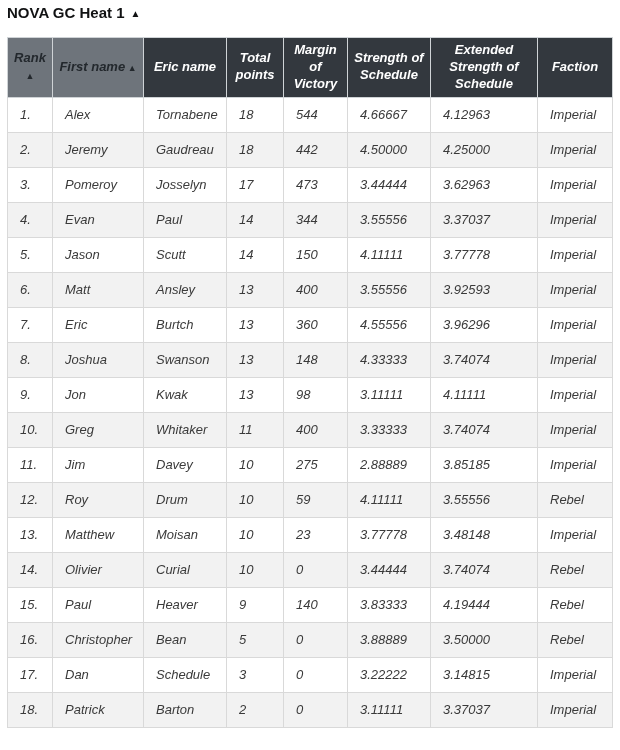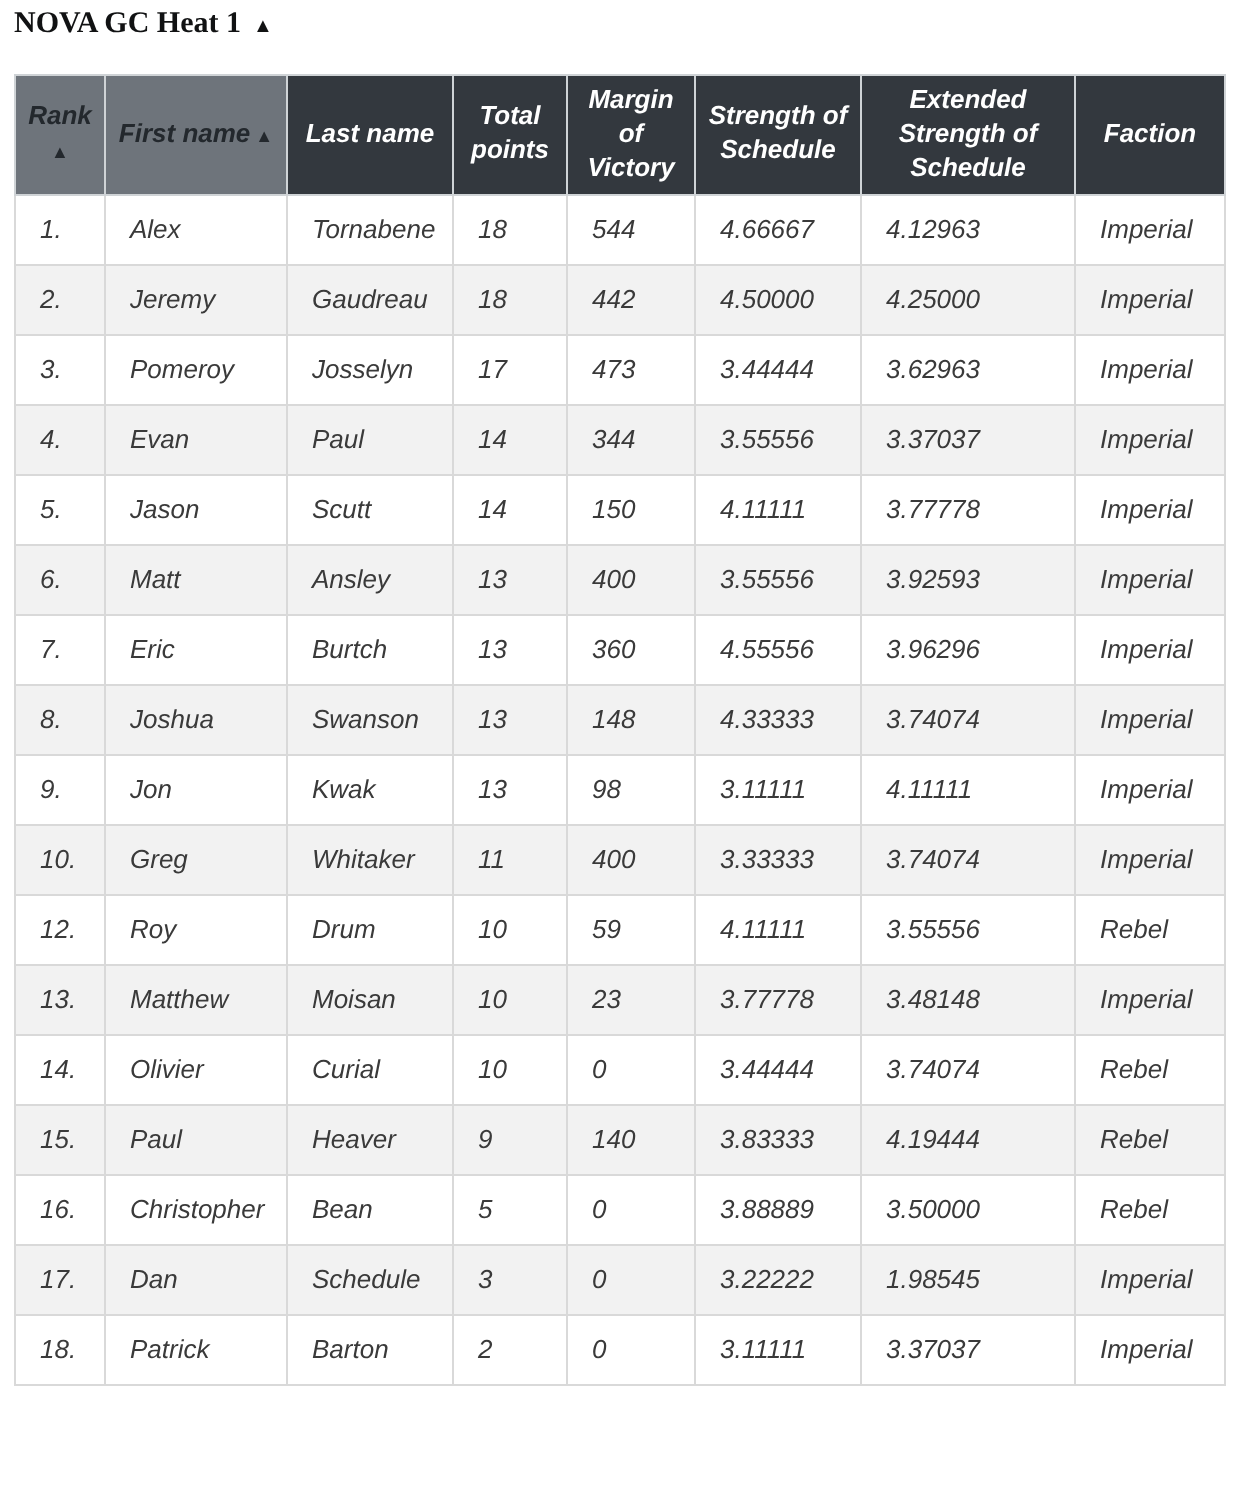--- a/index.html
+++ b/index.html
@@ -10,21 +10,21 @@
     --row-alt-bg:#f2f2f2;
     --border:#d9d9d9;
     --body-text:#3a3a3a;
   }
   *{box-sizing:border-box;margin:0;padding:0;}
   html,body{width:620px;height:750px;overflow:hidden;background:#ffffff;
     font-family:"Liberation Sans","DejaVu Sans",sans-serif;}
   .page{padding:4px 0 0 7px;}
   .title-row{
     font-size:15px;font-weight:bold;color:#111213;
-    margin-bottom:16px;cursor:pointer;display:flex;align-items:center;gap:6px;font-family:Liberation Serif, serif;
+    margin-bottom:16px;cursor:pointer;display:flex;align-items:center;gap:6px;
   }
   .title-arrow{font-size:10px;position:relative;top:1px;color:#111213;}
   table{
     border-collapse:collapse;table-layout:fixed;width:605px;
     font-size:13px;
     font-style:italic;
   }
   col.c0{width:45px}col.c1{width:91px}col.c2{width:83px}col.c3{width:57px}
   col.c4{width:64px}col.c5{width:83px}col.c6{width:107px}col.c7{width:75px}
   th{
@@ -59,21 +59,21 @@
         <col class="c3">
       <col class="c4">
         <col class="c5">
         <col class="c6">
         <col class="c7">
     </colgroup>
     <thead>
       <tr>
           <th class="sorted"><span>Rank</span><span class="sort-arrow"> ▲</span></th>
           <th class="sorted"><span>First name</span><span class="sort-arrow"> ▲</span></th>
-          <th><span>Last name</span></th>
+          <th><span>Eric name</span></th>
           <th><span>Total points</span></th>
           <th><span>Margin of Victory</span></th>
           <th><span>Strength of Schedule</span></th>
           <th><span>Extended Strength of Schedule</span></th>
           <th><span>Faction</span></th>
         </tr>
     </thead>
     <tbody>
         <tr>
           <td>1.</td>
@@ -169,20 +169,30 @@
           <td>10.</td>
           <td>Greg</td>
           <td>Whitaker</td>
           <td>11</td>
           <td>400</td>
           <td>3.33333</td>
           <td>3.74074</td>
           <td>Imperial</td>
         </tr>
         <tr>
+          <td>11.</td>
+          <td>Jim</td>
+          <td>Davey</td>
+          <td>10</td>
+          <td>275</td>
+          <td>2.88889</td>
+          <td>3.85185</td>
+          <td>Imperial</td>
+        </tr>
+        <tr>
           <td>12.</td>
           <td>Roy</td>
           <td>Drum</td>
           <td>10</td>
           <td>59</td>
           <td>4.11111</td>
           <td>3.55556</td>
           <td>Rebel</td>
         </tr>
         <tr>
@@ -225,21 +235,21 @@
           <td>3.50000</td>
           <td>Rebel</td>
         </tr>
         <tr>
           <td>17.</td>
           <td>Dan</td>
           <td>Schedule</td>
           <td>3</td>
           <td>0</td>
           <td>3.22222</td>
-          <td>1.98545</td>
+          <td>3.14815</td>
           <td>Imperial</td>
         </tr>
         <tr>
           <td>18.</td>
           <td>Patrick</td>
           <td>Barton</td>
           <td>2</td>
           <td>0</td>
           <td>3.11111</td>
           <td>3.37037</td>

